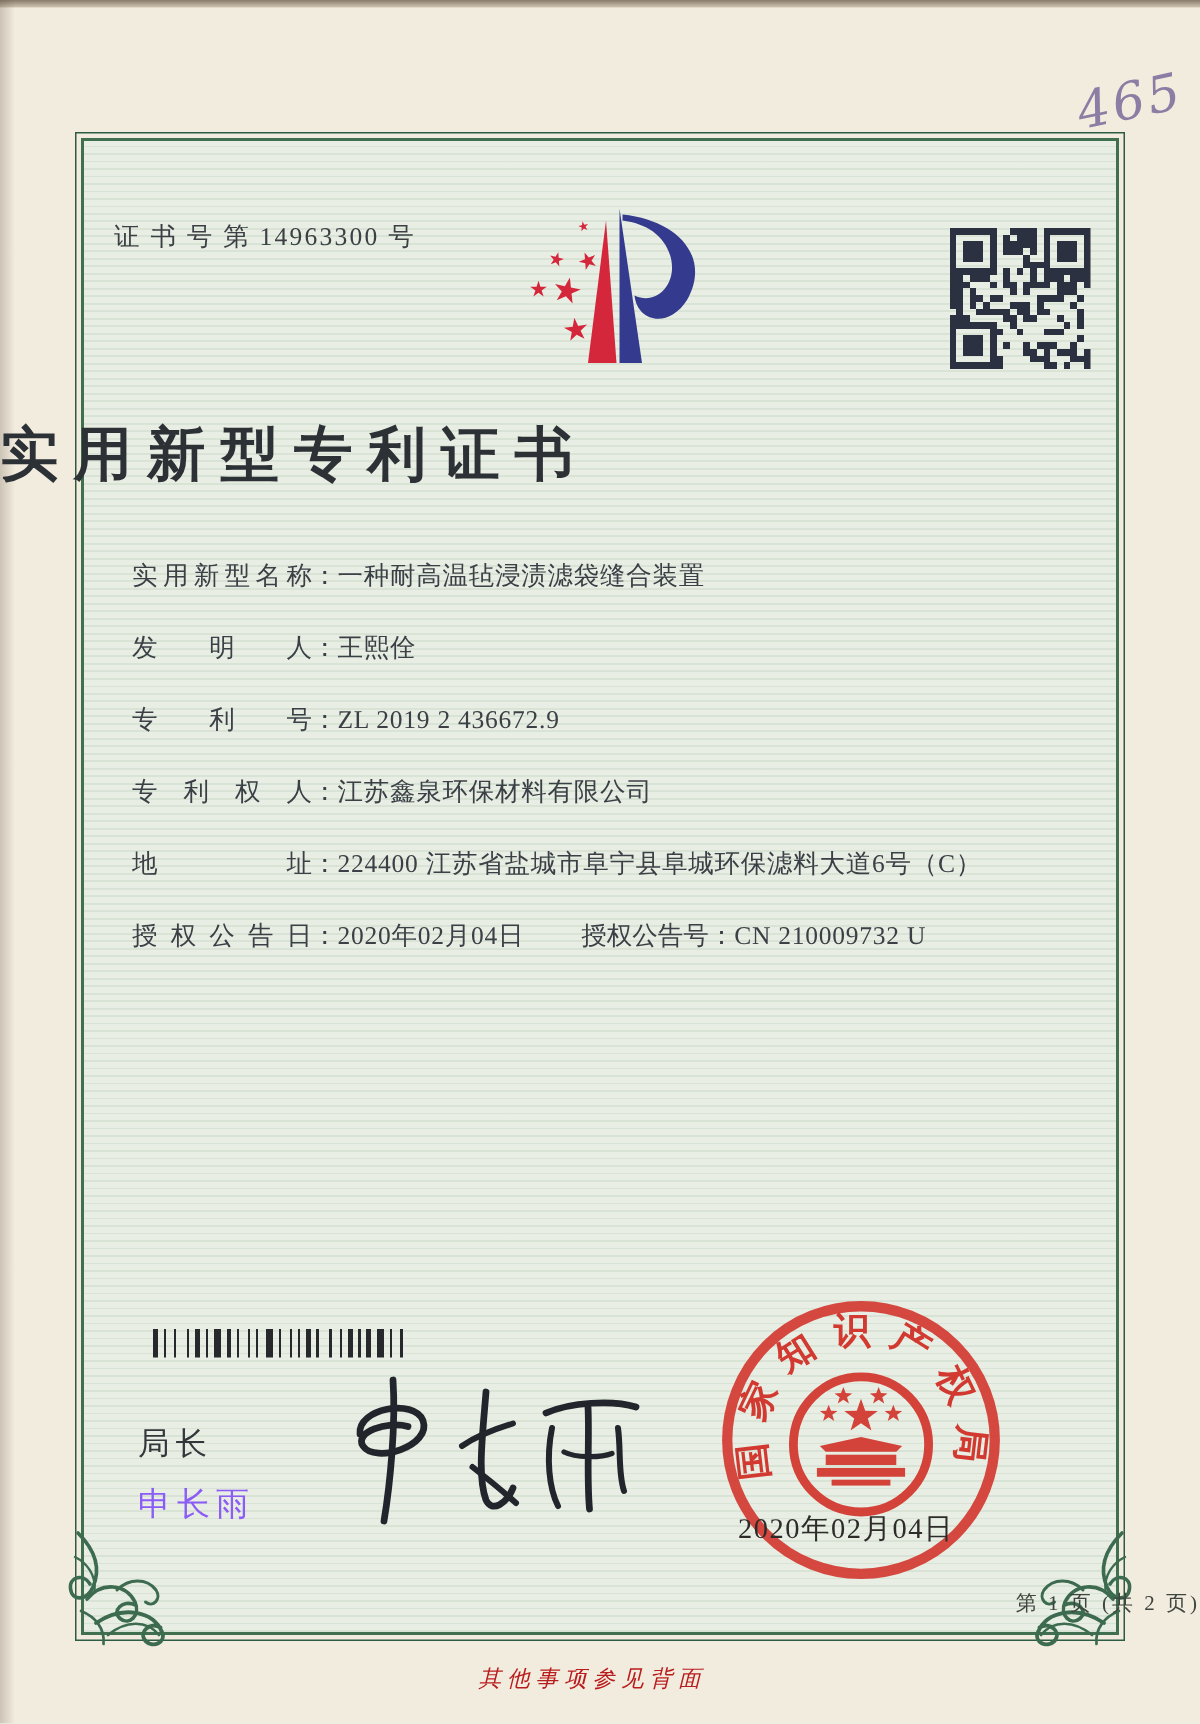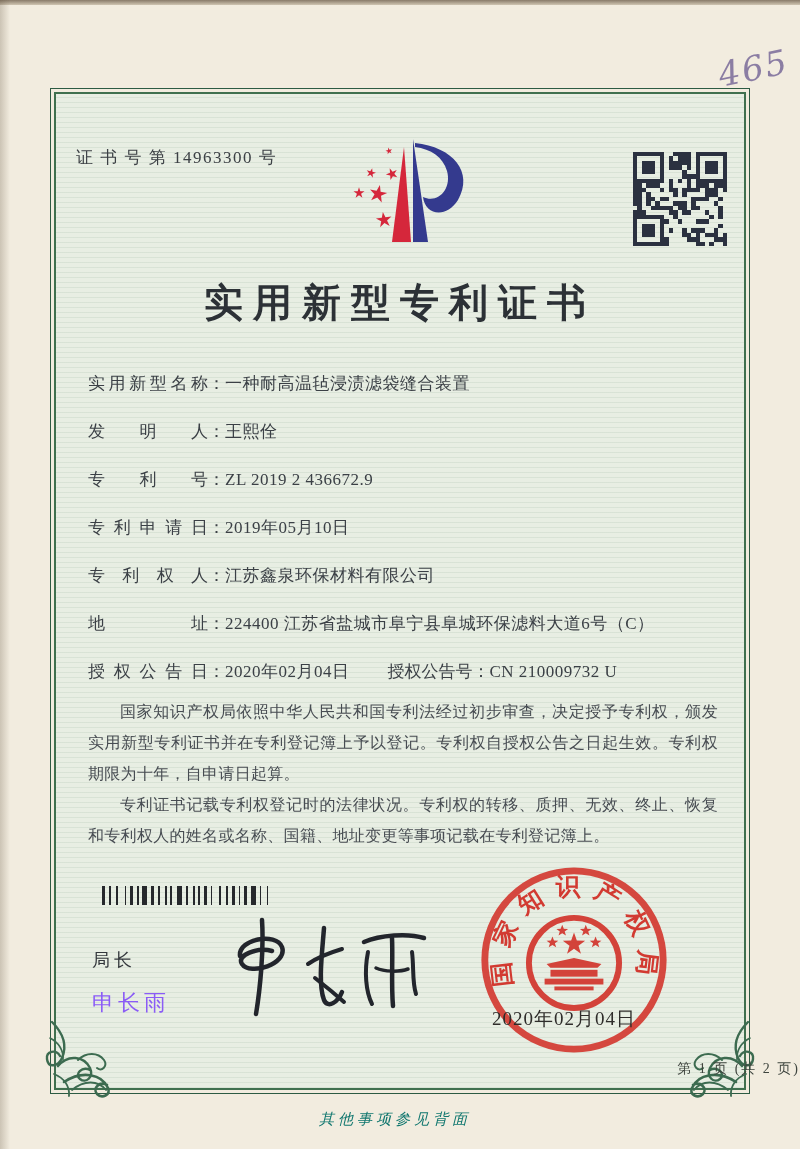--- a/index.html
+++ b/index.html
@@ -33,50 +33,50 @@
   .corner-ornament{position:absolute;width:118px;height:118px;}
   .corner-ornament.bl{left:44px;top:982px;}
   .corner-ornament.br{left:638px;top:982px;transform:scaleX(-1);}
 
   .cert-number{position:absolute;left:76px;top:146px;font-size:17px;
     color:#3c4045;letter-spacing:1.5px;}
 
   .logo{position:absolute;left:347px;top:127px;}
   .qr{position:absolute;left:633px;top:152px;}
 
-  .cert-title{position:absolute;left:0;top:276px;width:800px;text-align:center;
+  .cert-title{position:absolute;left:0;top:276px;width:800px;text-align:left;
     font-size:39px;font-weight:bold;color:#2c3136;letter-spacing:10px;}
 
   .fields{position:absolute;left:88px;top:372px;width:648px;
     display:flex;flex-direction:column;gap:24px;font-size:17px;color:#3b4046;}
   .frow{height:24px;line-height:24px;white-space:nowrap;}
   .flabel{display:inline-block;width:120px;text-align:justify;text-align-last:justify;}
   .fvalue{letter-spacing:.5px;}
   .grant2{margin-left:38px;}
 
   .body-text{position:absolute;left:88px;top:696px;width:630px;
     font-size:16px;line-height:31px;color:#474c52;text-align:justify;}
   .body-text p{margin:0;text-indent:2em;letter-spacing:.3px;}
 
   .barcode{position:absolute;left:100px;top:886px;}
 
-  .signer-title{position:absolute;left:92px;top:948px;font-size:18px;
+  .signer-title{position:absolute;left:92px;top:948px;font-size:21px;
     color:#33373c;letter-spacing:4px;}
   .signer-name{position:absolute;left:92px;top:988px;font-size:22px;
     color:#8b5cf6;letter-spacing:4px;}
   .signature{position:absolute;left:212px;top:912px;}
 
   .seal{position:absolute;left:476px;top:862px;}
   .seal-date{position:absolute;left:492px;top:1006px;font-size:19px;
     color:#2e2c2a;letter-spacing:1px;}
 
   .page-number{position:absolute;left:0;top:1060px;width:800px;text-align:right;
     font-size:14px;color:#3e443e;letter-spacing:2px;}
   .back-note{position:absolute;left:0;top:1110px;width:790px;text-align:center;
-    font-size:15px;color:#0f766e;letter-spacing:4px;font-style:italic;}
+    font-size:15px;color:#b91c1c;letter-spacing:4px;font-style:italic;}
 </style>
 </head>
 <body>
 
 <div class="stage">
 
   <div class="photo-edge-top"></div>
   <div class="photo-edge-left"></div>
 
   <div class="hand-note">465</div>
@@ -364,37 +364,30 @@
     <div class="frow">
       <span class="flabel">实用新型名称</span><span>：</span><span class="fvalue">一种耐高温毡浸渍滤袋缝合装置</span>
     </div>
     <div class="frow">
       <span class="flabel">发明人</span><span>：</span><span class="fvalue">王熙佺</span>
     </div>
     <div class="frow">
       <span class="flabel">专利号</span><span>：</span><span class="fvalue">ZL 2019 2 436672.9</span>
     </div>
     <div class="frow">
-      <span class="flabel">专利申请日</span><span>：</span><span class="fvalue">2019年05月10日</span>
-    </div>
-    <div class="frow">
       <span class="flabel">专利权人</span><span>：</span><span class="fvalue">江苏鑫泉环保材料有限公司</span>
     </div>
     <div class="frow">
       <span class="flabel">地址</span><span>：</span><span class="fvalue">224400 江苏省盐城市阜宁县阜城环保滤料大道6号（C）</span>
     </div>
     <div class="frow">
       <span class="flabel">授权公告日</span><span>：</span><span class="fvalue">2020年02月04日</span><span class="grant2">授权公告号</span><span>：</span><span class="fvalue">CN 210009732 U</span>
     </div>
   </div>
 
-  <div class="body-text">
-    <p>国家知识产权局依照中华人民共和国专利法经过初步审查，决定授予专利权，颁发实用新型专利证书并在专利登记簿上予以登记。专利权自授权公告之日起生效。专利权期限为十年，自申请日起算。</p>
-    <p>专利证书记载专利权登记时的法律状况。专利权的转移、质押、无效、终止、恢复和专利权人的姓名或名称、国籍、地址变更等事项记载在专利登记簿上。</p>
-  </div>
 
   <svg class="barcode" width="222" height="19" viewBox="0 0 222 19" shape-rendering="crispEdges">
       <rect x="2" y="0" width="3.2" height="19" fill="#26282c"></rect>
       <rect x="9" y="0" width="1.6" height="19" fill="#26282c"></rect>
       <rect x="16" y="0" width="1.6" height="19" fill="#26282c"></rect>
       <rect x="24.6" y="0" width="1.6" height="19" fill="#26282c"></rect>
       <rect x="30" y="0" width="3.2" height="19" fill="#26282c"></rect>
       <rect x="37" y="0" width="1.6" height="19" fill="#26282c"></rect>
       <rect x="42.4" y="0" width="4.800000000000001" height="19" fill="#26282c"></rect>
       <rect x="51" y="0" width="3.2" height="19" fill="#26282c"></rect>

